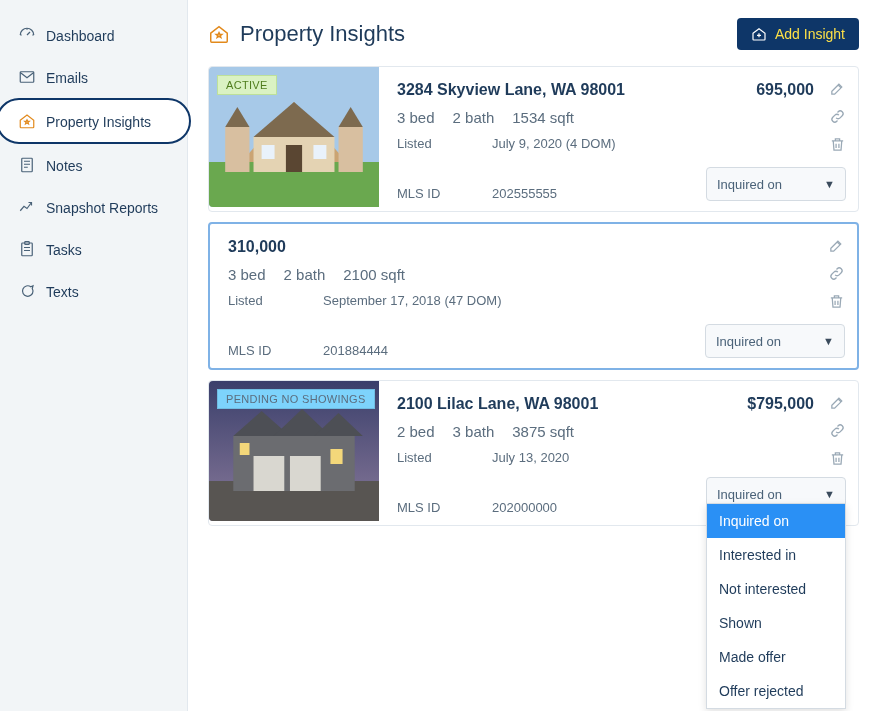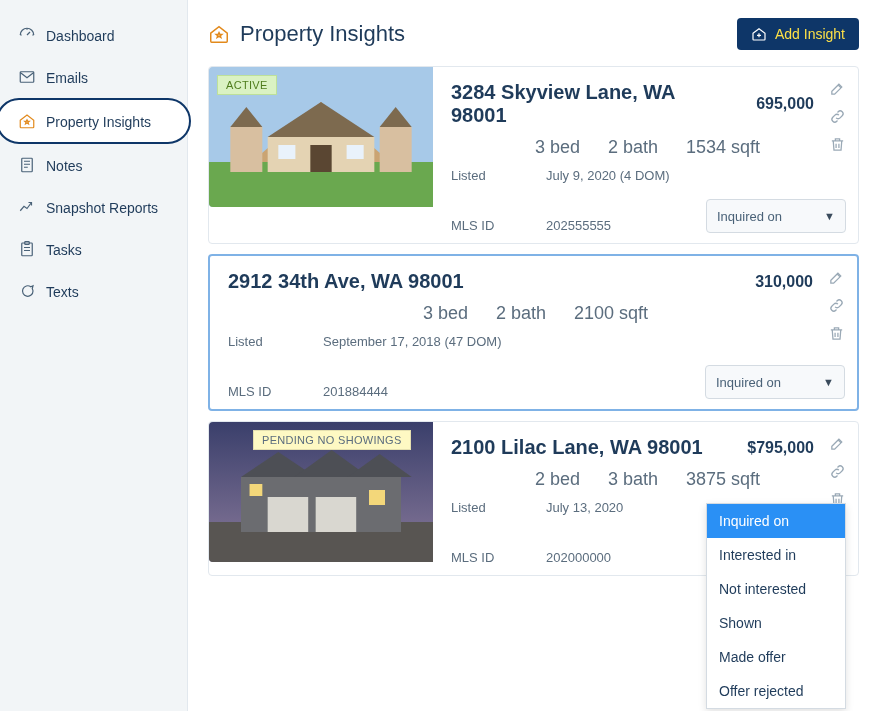--- a/index.html
+++ b/index.html
@@ -48,35 +48,35 @@
     background:#0e3668; color:#fde047; border:none; border-radius:4px;
     padding:8px 14px; font-size:14px; display:flex;align-items:center;gap:8px;
     cursor:pointer;
   }
   .add-btn .ic{color:#fff;width:16px;height:16px;}
   .card {
     display:flex; border:1px solid #e2e8ee; border-radius:4px; background:#fff;
     margin-bottom:10px; position:relative;
   }
   .photo {
-    width:224px; height:140px; flex-shrink:0; position:relative; overflow:hidden; background:#cfd8df;
+    width:170px; height:140px; flex-shrink:0; position:relative; overflow:hidden; background:#cfd8df;
     border-top-left-radius:4px;border-bottom-left-radius:4px;
   }
   .status-badge {
     position:absolute; top:8px; left:8px; font-size:11px; padding:3px 8px;
     border:1px solid rgba(0,0,0,.1); background:#fff; letter-spacing:.3px;
   }
   .badge-active { background:#daf2c3; color:#4f7d1d; border-color:#bde09a;}
   .badge-sold { background:#ffd9d9; color:#b94545; border-color:#f5baba;}
-  .badge-pending { background:#fef9c3; color:#5b6d7e;margin-left:36px; }
+  .badge-pending { background:#7dd3fc; color:#5b6d7e; }
   .info { flex:1; padding:14px 14px 10px 18px; display:flex; flex-direction:column; gap:10px; position:relative;}
   .row1{display:flex;justify-content:space-between;align-items:center;}
-  .address{font-size:20px;font-weight:600;color:#1f3b5a;}
+  .address{font-size:16px;font-weight:600;color:#1f3b5a;}
   .price{font-size:16px;font-weight:600;color:#1f3b5a;}
-  .facts{display:flex;gap:28px;color:#5b6d7e;font-size:18px;justify-content:center;}
+  .facts{display:flex;gap:18px;color:#5b6d7e;font-size:15px;}
   .metagrid{display:grid;grid-template-columns:60px auto;row-gap:6px;column-gap:8px;color:#5b6d7e;font-size:13px;gap:35px;}
   .icon-col{position:absolute;top:12px;right:12px;display:flex;flex-direction:column;gap:10px;align-items:center;}
   .icon-btn{width:18px;height:18px;color:#9aa9b6;cursor:pointer;display:flex;align-items:center;justify-content:center;}
   .select {
     position:absolute; right:12px; bottom:10px; width:140px; height:34px;
     border:1px solid #d4dbe2; border-radius:4px; background:#f7f9fb;
     display:flex;align-items:center;justify-content:space-between;
     padding:0 10px; color:#4a6278; font-size:13px; cursor:pointer;
   }
   .select .arrow{color:#3a4b5c;font-size:11px;}
@@ -238,21 +238,20 @@
       <div class="select">
         <span>Inquired on</span>
         <span class="arrow">▼</span>
       </div>
     </div>
   </div>
 
   <div class="card selected">
     <div class="info">
       <div class="row1">
-        <span class="address">2912 34th Ave, WA 98001</span>
         <span class="price" style="padding-right:30px;">310,000</span>
       </div>
       <div class="facts">
         <span>3 bed</span>
         <span>2 bath</span>
         <span>2100 sqft</span>
       </div>
       <div class="metagrid">
         <span class="lbl">Listed</span>
         <span>September 17, 2018 (47 DOM)</span>

